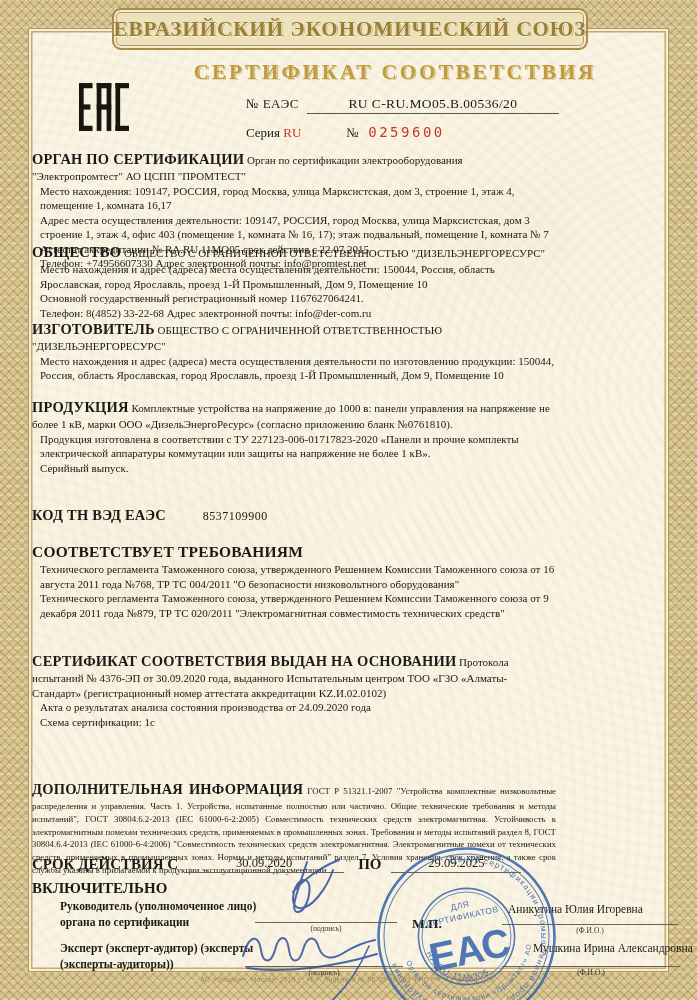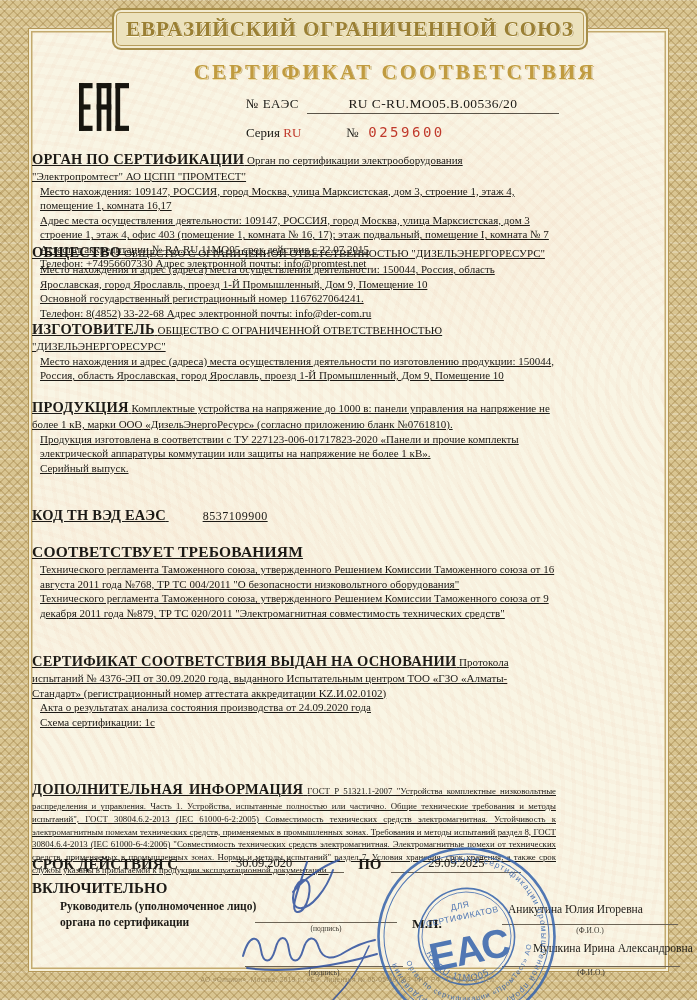--- a/index.html
+++ b/index.html
@@ -47,21 +47,21 @@
     display:inline-block;min-width:252px;margin-left:8px;text-align:center;
     font-size:13.5px;letter-spacing:.4px;border-bottom:1px solid #5a5449;padding-bottom:1px;
   }
   .series-row{position:absolute;left:246px;top:124px;font-size:13px;white-space:nowrap;}
   .series-row .red{color:#c0392b;font-weight:normal;}
   .series-row .no{margin-left:42px;}
   .series-row .blank{
     font-family:"DejaVu Sans Mono",monospace;font-size:14px;font-weight:normal;
     color:#c0392b;letter-spacing:2.5px;margin-left:6px;
   }
-  .sec{position:absolute;left:32px;width:524px;font-size:11px;line-height:1.32;text-decoration:underline;}
+  .sec{position:absolute;left:32px;width:524px;font-size:11px;line-height:1.32;}
   .sec .sh{font-weight:bold;font-size:14.5px;letter-spacing:.2px;}
   .sec .sh-big{font-weight:bold;font-size:15.5px;letter-spacing:.2px;}
   .sec .ln{padding-left:8px;}
   .sec .code-val{font-size:12px;margin-left:34px;letter-spacing:.5px;}
   .sec.tiny{font-size:8.8px;line-height:1.45;text-align:justify;}
   .validity{position:absolute;left:32px;top:855px;width:634px;}
   .validity .vh{font-weight:bold;font-size:15px;}
   .validity .dateline{
     display:inline-block;text-align:center;border-bottom:1px solid #6b6355;
     font-size:12.5px;padding:0 6px 1px 6px;vertical-align:bottom;
@@ -80,21 +80,21 @@
     font-family:"Liberation Sans",sans-serif;font-size:6.5px;color:#9b8556;letter-spacing:.4px;
   }
 </style>
 </head>
 <body>
 
 <div class="cert">
   <div class="paper"></div>
 
   <div class="union-box">
-    <span class="t">ЕВРАЗИЙСКИЙ ОГРАНИЧЕННОЙ СОЮЗ</span>
+    <span class="t">ЕВРАЗИЙСКИЙ ЭКОНОМИЧЕСКИЙ СОЮЗ</span>
   </div>
 
   <svg class="eac-logo" width="50" height="48" viewBox="0 0 96 92">
     <g fill="#17150f">
 
       <rect x="0" y="0" width="9" height="92"></rect>
         <rect x="0" y="0" width="26" height="10"></rect>
         <rect x="0" y="41" width="22" height="10"></rect>
         <rect x="0" y="82" width="26" height="10"></rect>
 
@@ -178,20 +178,21 @@
   <div class="validity">
     <span class="vh">СРОК ДЕЙСТВИЯ С</span><span class="dateline d1">30.09.2020</span><span class="vh">ПО</span><span class="dateline d2">29.09.2025</span>
     <div class="incl">ВКЛЮЧИТЕЛЬНО</div>
   </div>
 
   <div class="sig-role" style="top:899px">Руководитель (уполномоченное лицо) органа по сертификации</div>
   <div class="sig-line" style="left:255px;top:922px;width:142px">(подпись)</div>
   <div class="sig-name" style="left:508px;top:903px">Аникутина Юлия Игоревна</div>
   <div class="sig-line" style="left:502px;top:924px;width:176px">(Ф.И.О.)</div>
 
+  <div class="sig-role" style="top:941px">Эксперт (эксперт-аудитор) (эксперты (эксперты-аудиторы))</div>
   <div class="sig-line" style="left:245px;top:966px;width:158px">(подпись)</div>
   <div class="sig-name" style="left:533px;top:942px">Мушкина Ирина Александровна</div>
   <div class="sig-line" style="left:502px;top:966px;width:178px">(Ф.И.О.)</div>
 
   <div class="mp">М.П.</div>
 
   <svg class="handwriting" width="240" height="150" viewBox="0 0 240 150">
     <g fill="none" stroke="#2d4f9e" stroke-width="2" stroke-linecap="round" opacity=".85">
       <path d="M72,12 C64,38 54,60 62,62 C72,64 80,32 70,30 C60,28 52,56 64,58 C76,60 92,38 98,20 M58,42 C70,28 88,16 104,10"></path>
       <path d="M8,106 C14,84 24,84 26,100 C28,114 36,114 40,100 C44,84 52,84 54,100 C56,114 64,114 68,100 C72,86 80,84 84,98 C88,110 98,110 110,102 C120,96 130,92 140,90 M12,118 C52,124 102,116 142,104"></path>

